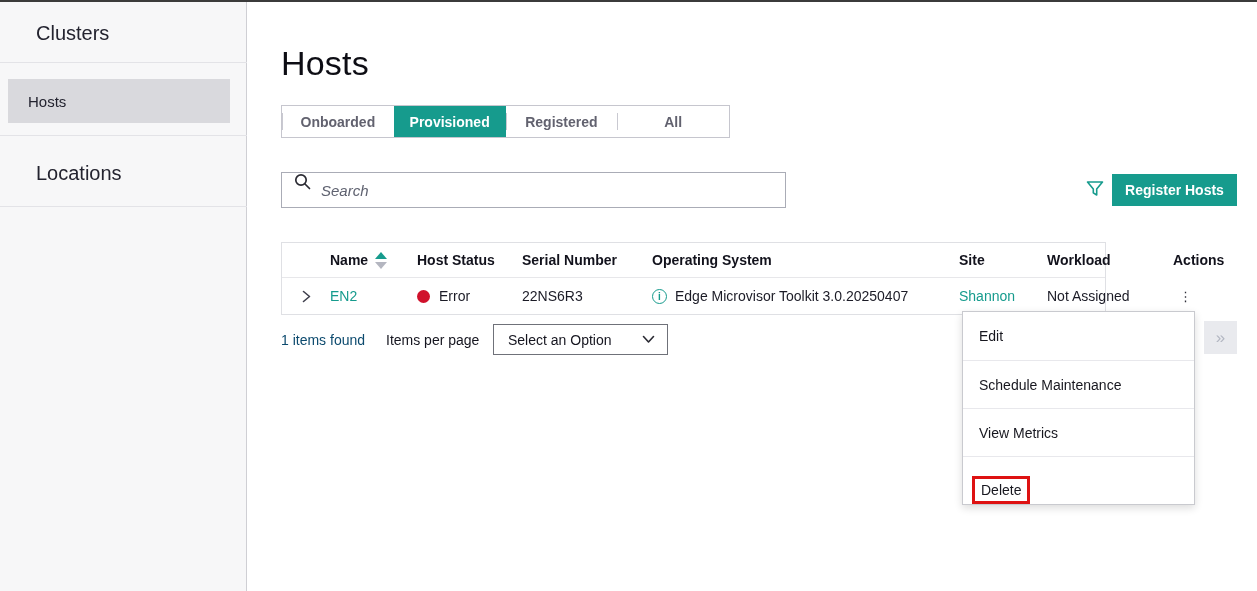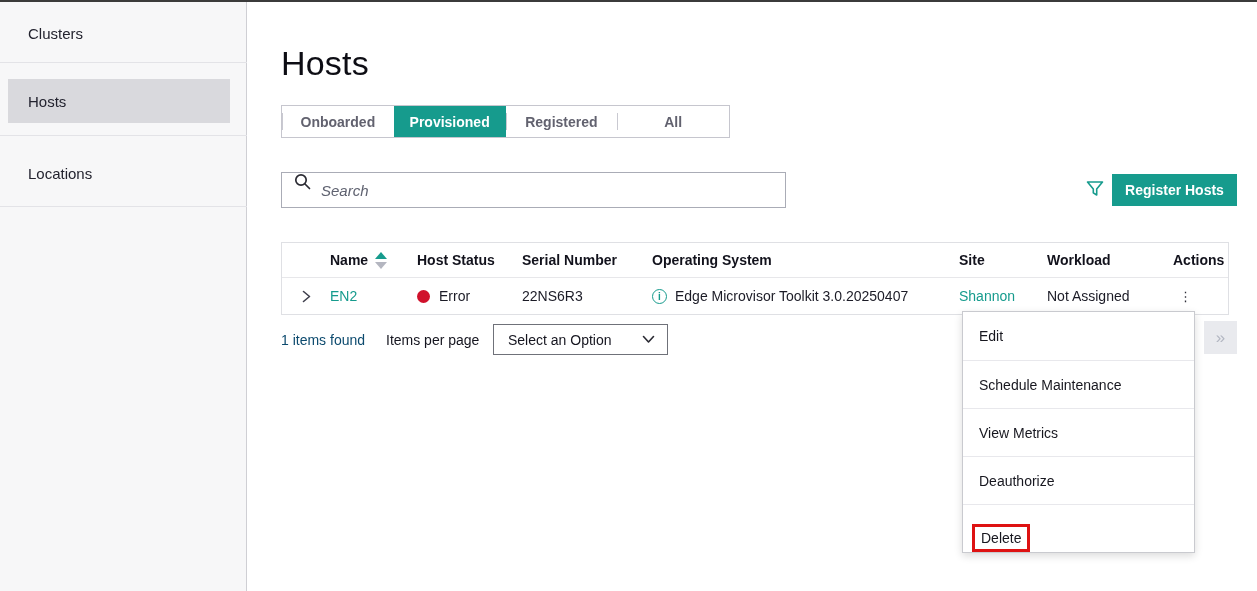--- a/index.html
+++ b/index.html
@@ -14,23 +14,23 @@
   .canvas { position: absolute; inset: 0; width: 1257px; height: 591px; }
 
   .topline { position: absolute; left: 0; top: 0; width: 1257px; height: 2px; background: #3b3b3b; }
 
   
   .sidebar {
     position: absolute; left: 0; top: 2px; width: 247px; height: 589px;
     background: #f7f7f8; border-right: 1px solid #cfcfd4;
   }
   .side-item {
-    position: absolute; left: 0; width: 281px; height: 58px;
+    position: absolute; left: 8px; width: 281px; height: 58px;
     display: flex; align-items: center; padding-left: 28px;
-    font-size: 15px; color: #23232f; cursor: pointer;
+    font-size: 20px; color: #23232f; cursor: pointer;
   }
   .side-sep { position: absolute; left: 0; width: 247px; height: 1px; background: #e3e3e7; }
   .side-selected {
     position: absolute; left: 8px; top: 77px; width: 222px; height: 44px;
     background: #d9d9dd; display: flex; align-items: center; padding-left: 20px;
     font-size: 15px; color: #23232f; cursor: pointer;
   }
 
   
   .page-title {
@@ -66,21 +66,21 @@
 
   .register-btn {
     position: absolute; left: 1112px; top: 174px; width: 125px; height: 32px;
     background: #169b8d; color: #ffffff; border: none; cursor: pointer;
     font-family: "Liberation Sans", sans-serif; font-size: 14px; font-weight: 700;
     display: flex; align-items: center; justify-content: center;
   }
 
   
   .table {
-    position: absolute; left: 281px; top: 242px; width: 948px;
+    position: absolute; left: 281px; top: 242px; width: 825px;
     border: 1px solid #dfe0e4; background: #fff;
   }
   .t-row {
     display: grid; grid-template-columns: 48px 82px 110px 130px 305px 88px 122px auto;
     align-items: center; height: 35px;
   }
   .t-head { border-bottom: 1px solid #e7e7ea; }
   .t-head .cell { font-weight: 700; font-size: 14px; color: #12121c; }
   .t-body { height: 36px; }
   .cell { font-size: 14px; color: #1b1b26; display: flex; align-items: center; }
@@ -236,19 +236,16 @@
     <div class="menu-item">
       <span>Edit</span>
     </div>
     <div class="menu-item">
       <span>Schedule Maintenance</span>
     </div>
     <div class="menu-item">
       <span>View Metrics</span>
     </div>
     <div class="menu-item">
-      <span>Deauthorize</span>
-    </div>
-    <div class="menu-item">
       <span class="red-frame">Delete</span>
     </div>
   </div>
 </div>
 
 </body></html>

